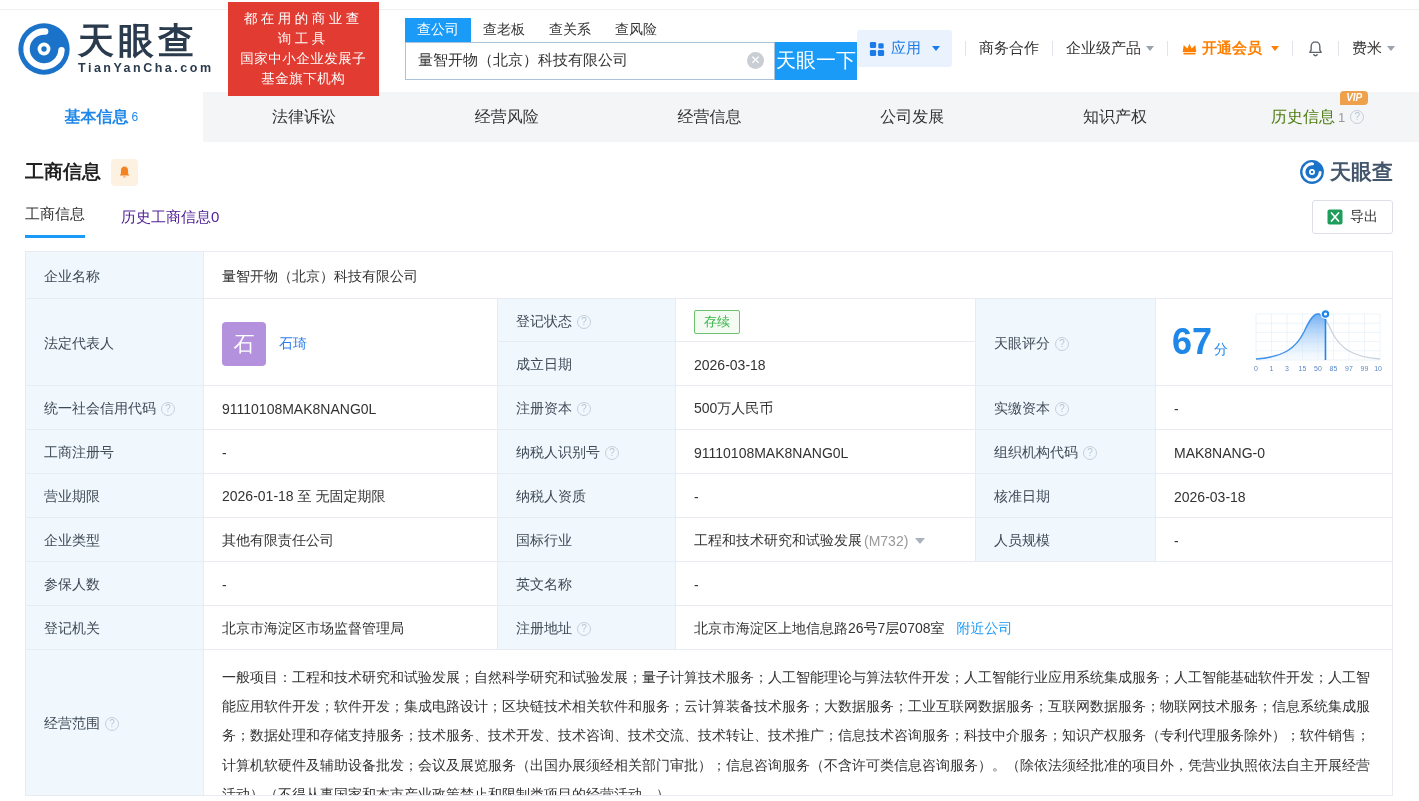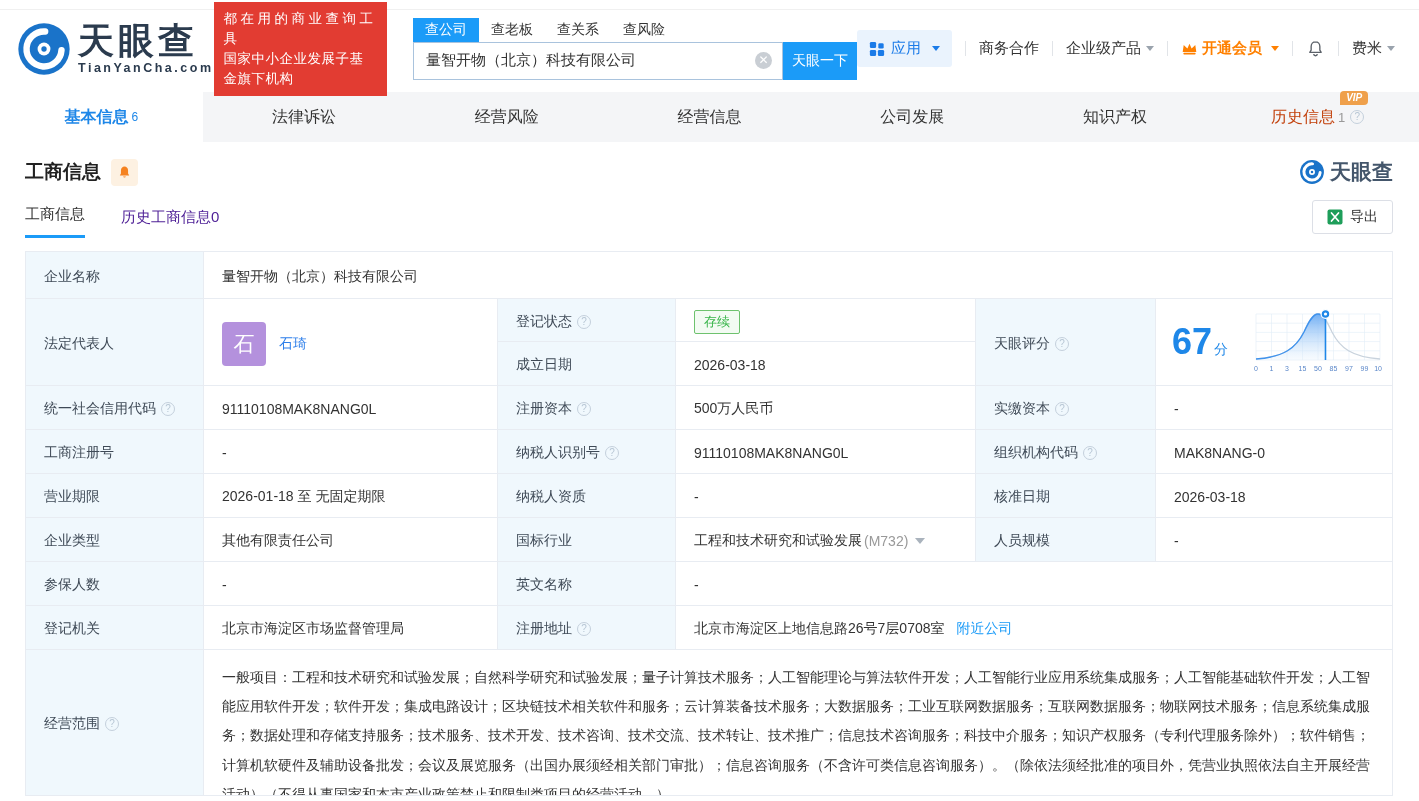--- a/index.html
+++ b/index.html
@@ -10,51 +10,51 @@
   }
   .topline { height: 10px; border-bottom: 1px solid #f0f0f0; }
 
   
   .header { display: flex; align-items: center; padding: 9px 24px 9px 16px; height: 77px; }
   .logo { display: flex; align-items: center; cursor: pointer; }
   .logo-icon { width: 56px; height: 56px; }
   .logo-text { margin-left: 6px; }
   .logo-title { font-size: 36px; font-weight: bold; color: #2b3b4e; letter-spacing: 4px; line-height: 38px; }
   .logo-domain { font-size: 12.5px; font-weight: bold; color: #2b3b4e; letter-spacing: 2.5px; margin-top: 1px; }
-  .promo { background: #e23c32; color: #fff; padding: 7px 10px; line-height: 20px; font-size: 13.5px; }
+  .promo { background: #e23c32; color: #fff; margin-left: 14px; padding: 7px 10px; line-height: 20px; font-size: 13.5px; text-align: center; }
   .promo-line1 { letter-spacing: 3.5px; }
   .promo-line2 { letter-spacing: 0.5px; }
 
   .search-block { margin-left: 26px; }
   .search-tabs { display: flex; font-size: 14px; }
   .search-tab { padding: 3px 12px; cursor: pointer; color: #333; }
   .search-tab.active { background: #1b9bf8; color: #fff; }
   .search-row { display: flex; }
   .search-input-wrap { position: relative; width: 370px; height: 38px; border: 1px solid #a9c3dd; background: #fff; display: flex; align-items: center; }
   .search-input-wrap input { border: none; outline: none; width: 100%; height: 100%; padding: 0 38px 0 12px; font-size: 15px; color: #333; font-family: inherit; }
   .clear-icon { position: absolute; right: 10px; width: 17px; height: 17px; border-radius: 50%; background: #c9ced4; color: #fff; font-size: 12px; line-height: 17px; text-align: center; cursor: pointer; }
-  .search-btn { width: 74px; height: 38px; background: #1b9bf8; color: #fff; border: none; font-size: 14px; cursor: pointer; font-family: inherit; }
+  .search-btn { width: 82px; height: 38px; background: #1b9bf8; color: #fff; border: none; font-size: 20px; cursor: pointer; font-family: inherit; }
 
   .header-right { margin-left: auto; display: flex; align-items: center; font-size: 15px; white-space: nowrap; }
   .apps-btn { background: #eaf3fd; color: #1b7be8; padding: 9px 12px; border-radius: 3px; display: flex; align-items: center; gap: 6px; cursor: pointer; }
   .sep { width: 1px; height: 15px; background: #e1e4e8; margin: 0 13px; }
   .nav-link { color: #333; cursor: pointer; display: inline-flex; align-items: center; }
   .vip-link { color: #ff8000; font-weight: bold; cursor: pointer; display: inline-flex; align-items: center; gap: 4px; }
   .caret { width: 0; height: 0; border-left: 4px solid transparent; border-right: 4px solid transparent; border-top: 5px solid currentColor; display: inline-block; margin-left: 5px; }
   .caret.gray { color: #9aa3ad; }
   .bell-btn { cursor: pointer; display: inline-flex; }
 
   
   .main-tabs { display: flex; background: #f4f5f7; height: 50px; margin-top: 5px; }
   .main-tab { flex: 1; display: flex; align-items: center; justify-content: center; font-size: 16px; color: #333; cursor: pointer; position: relative; }
   .main-tab.active { background: #fff; color: #1e87e8; font-weight: bold; }
   .tab-count { font-size: 12px; margin-left: 3px; font-weight: normal; }
   .main-tab.active .tab-count { color: #1e87e8; }
   .tab-inner { position: relative; display: inline-flex; align-items: center; }
-  .hist-label { color: #c2410c; }
+  .hist-label { color: #4d7c0f; }
   .hist-count { color: #999; font-size: 13px; margin-left: 3px; }
   .vip-badge { position: absolute; top: -16px; right: -4px; background: #efa04b; color: #fff; font-size: 10px; font-weight: bold; font-style: italic; padding: 1px 6px 2px; border-radius: 4px 4px 4px 0; }
   .qmark { width: 14px; height: 14px; border: 1px solid #c4d0dc; border-radius: 50%; color: #b7c6d4; font-size: 10px; line-height: 12px; text-align: center; display: inline-block; margin-left: 5px; flex: none; }
 
   
   .content { padding: 0 26px 0 25px; }
   .section-header { display: flex; align-items: center; padding-top: 16px; }
   .section-title { font-size: 19px; font-weight: bold; color: #222; }
   .bell-badge { width: 27px; height: 27px; background: #fdf1e2; border-radius: 4px; margin-left: 10px; display: flex; align-items: center; justify-content: center; cursor: pointer; }
   .watermark { margin-left: auto; display: flex; align-items: center; gap: 5px; font-size: 21px; font-weight: bold; color: #44566b; }

